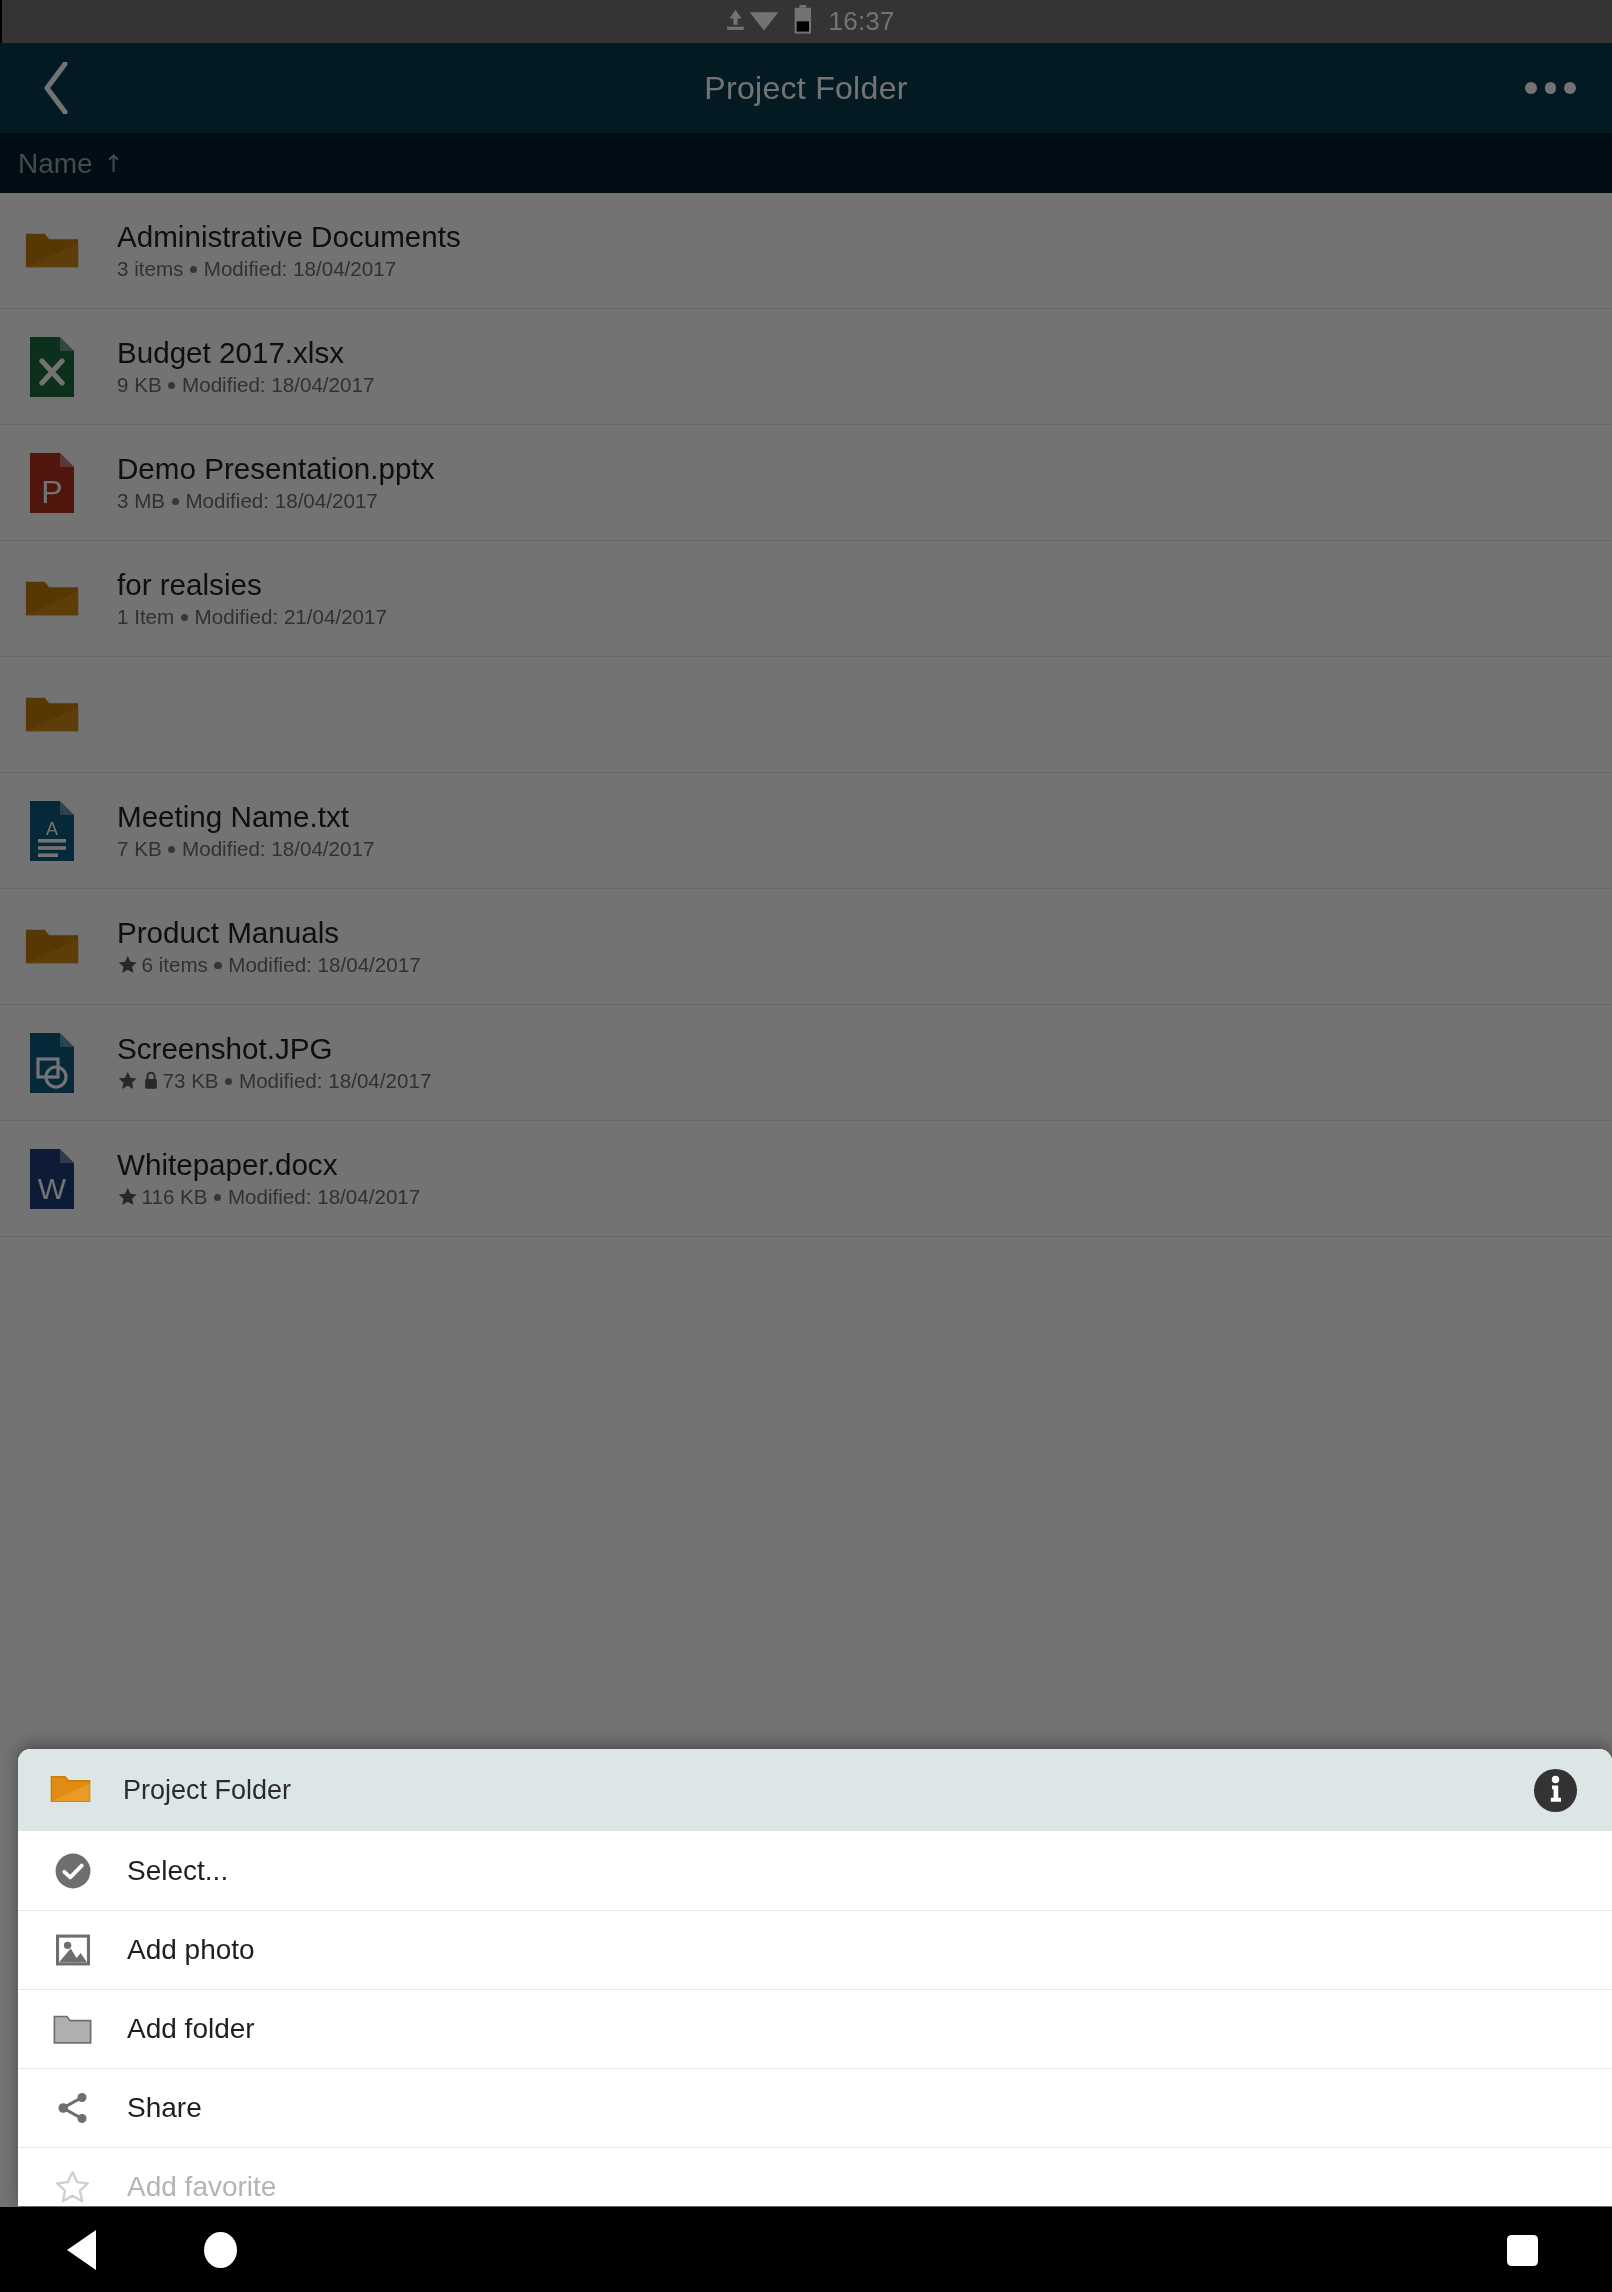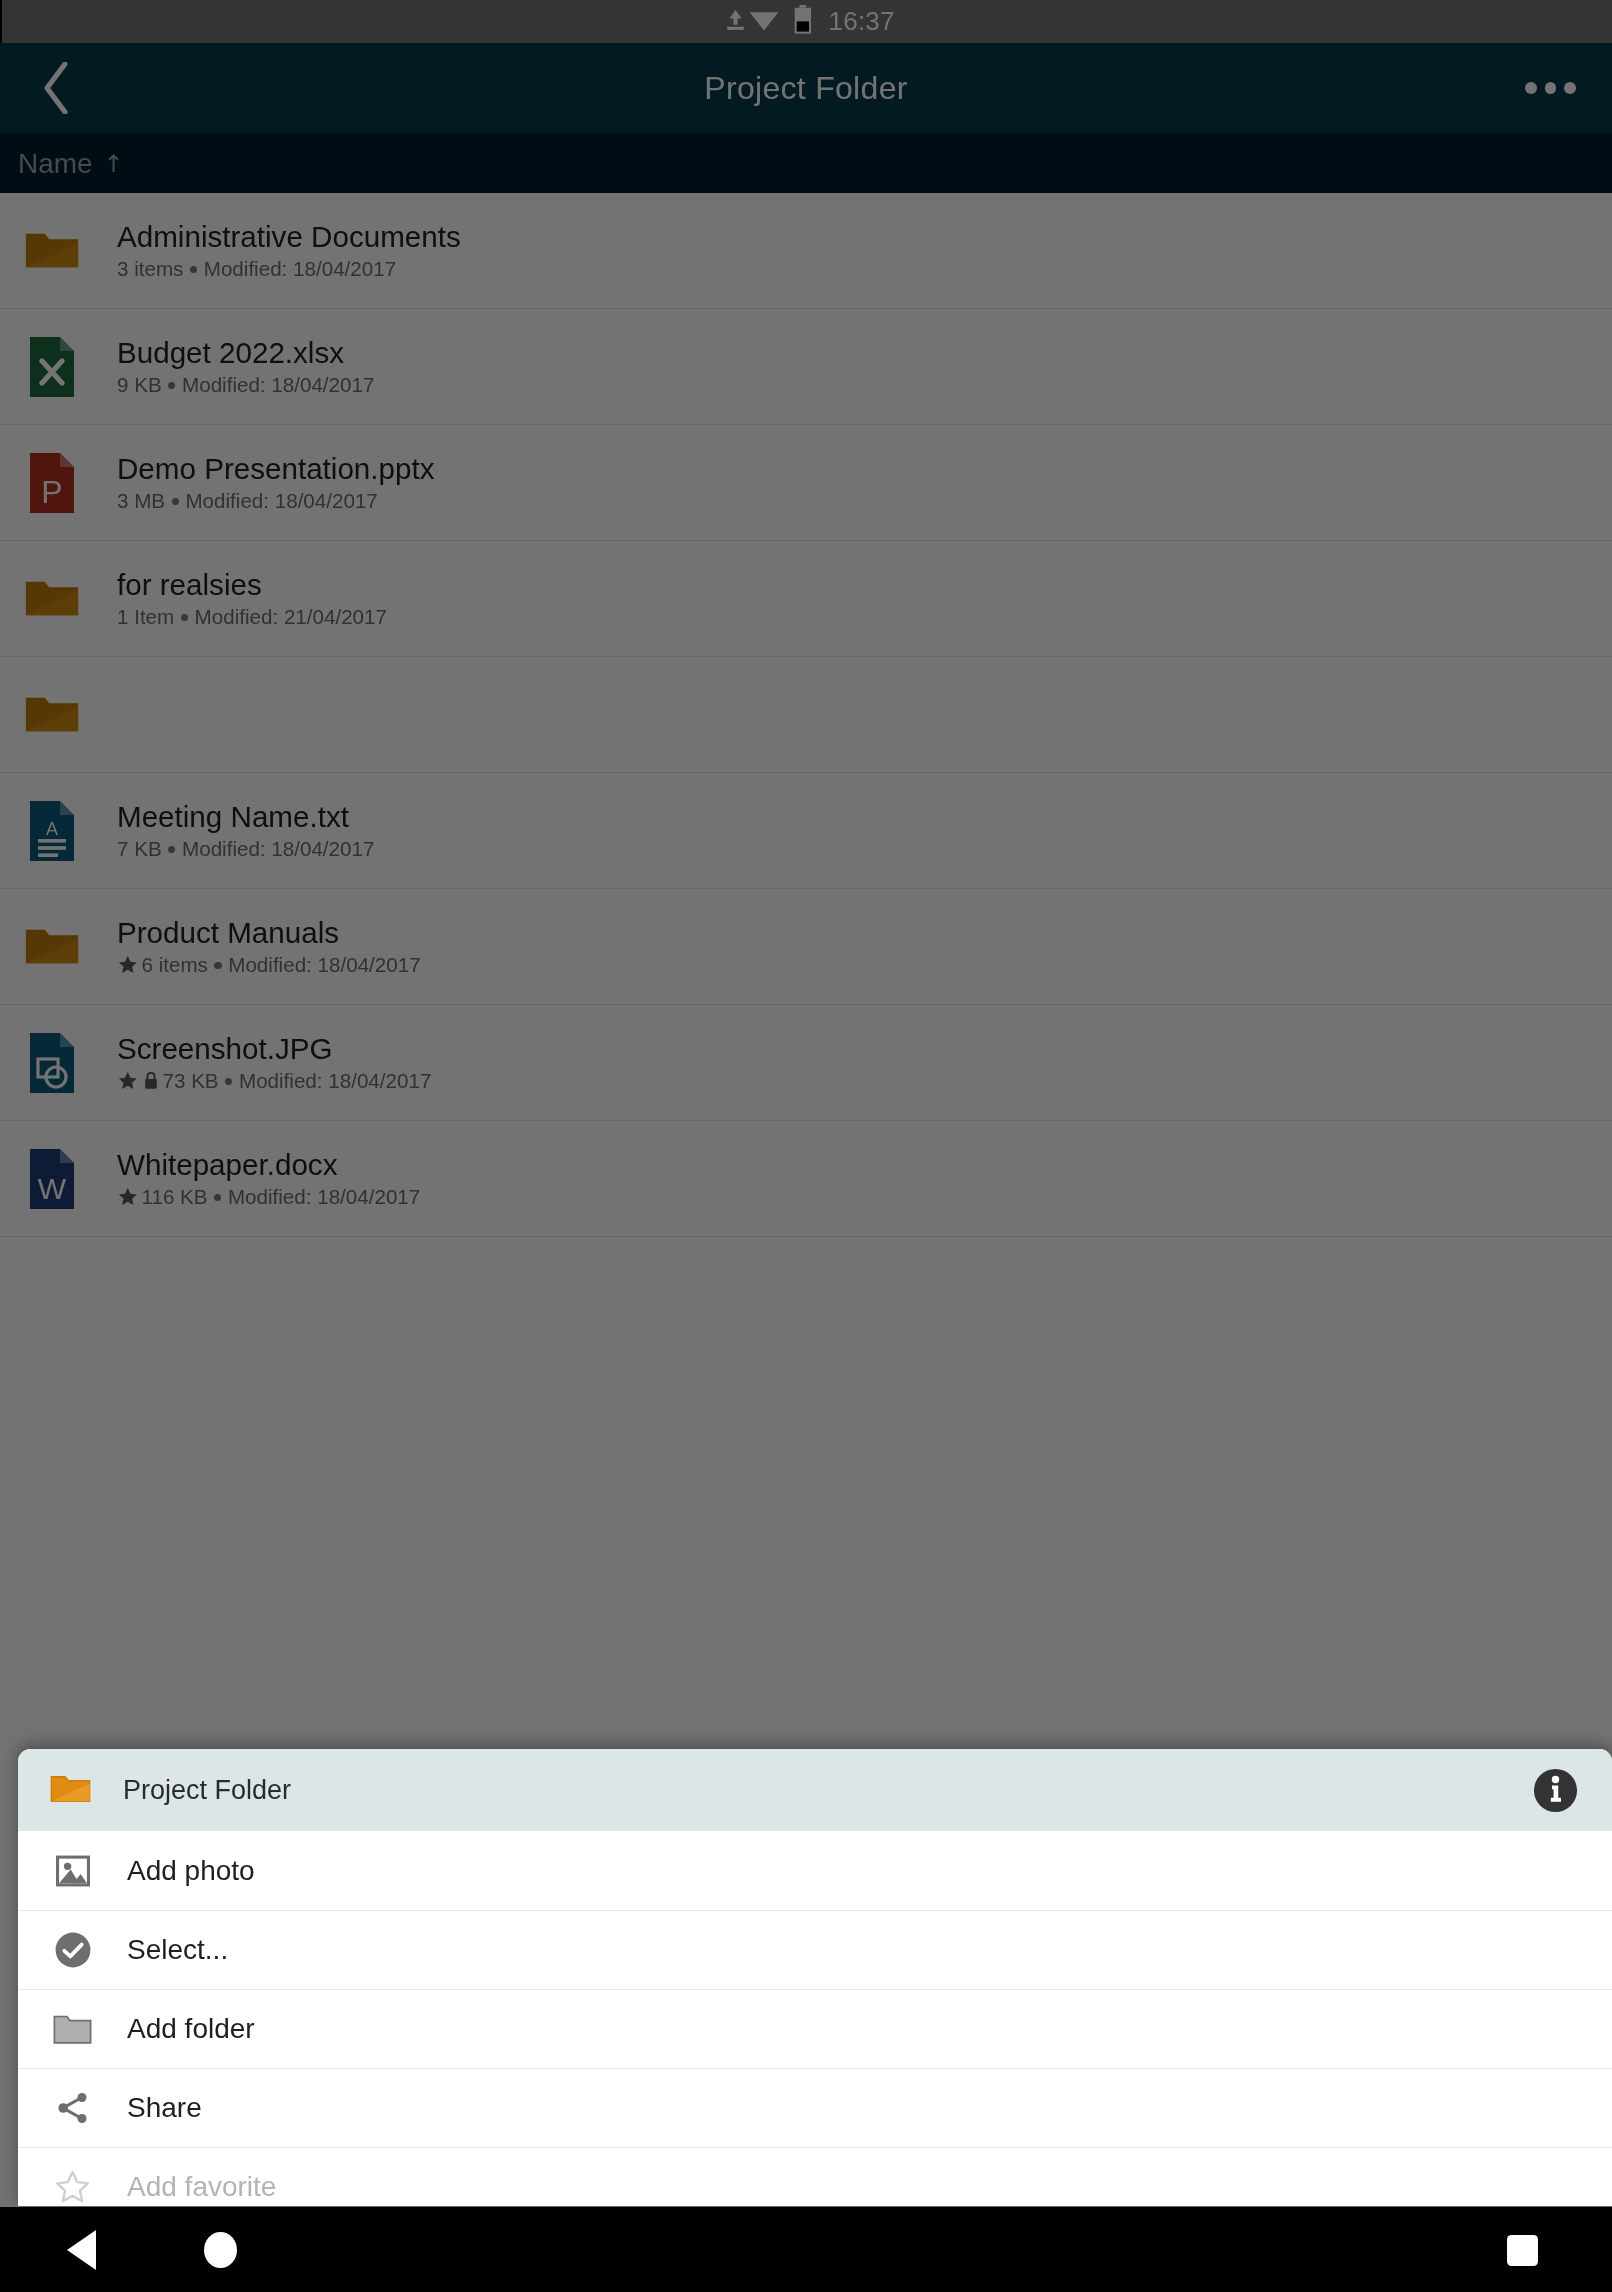--- a/index.html
+++ b/index.html
@@ -345,21 +345,21 @@
       </div>
       <div class="file-row">
         <div class="file-icon-wrap">
           <svg width="52" height="64" viewBox="0 0 26 32">
             <path d="M2 1 h15 l7 7 v23 h-22 Z" fill="#1d6b41"></path>
             <path d="M17 1 l7 7 h-7 Z" fill="#ffffff" opacity="0.35"></path>
             <path d="M8 13 L18 24 M18 13 L8 24" stroke="#ffffff" stroke-width="2.6" stroke-linecap="round"></path>
           </svg>
         </div>
         <div class="file-text">
-          <div class="file-name">Budget 2022.xlsx</div>
+          <div class="file-name">Budget 2017.xlsx</div>
           <div class="file-meta">
             <span>9 KB</span>
             <span class="bullet"></span>
             <span>Modified: 18/04/2017</span>
           </div>
         </div>
       </div>
       <div class="file-row">
         <div class="file-icon-wrap">
           <svg width="52" height="64" viewBox="0 0 26 32">
@@ -510,38 +510,38 @@
         <svg width="47" height="47" viewBox="0 0 24 24">
           <circle cx="12" cy="12" r="11" fill="#333333"></circle>
           <circle cx="12" cy="6.4" r="1.9" fill="#ffffff"></circle>
           <path d="M10.2 9.5 h3.2 v6.2 h1.4 v2 h-5.2 v-2 h1.4 v-4.3 h-0.8 Z" fill="#ffffff"></path>
         </svg>
       </span>
     </div>
     <div id="sheet-items">
         <div class="sheet-item">
           <span class="sheet-item-icon">
+            <svg width="38" height="38" viewBox="0 0 24 24">
+              <circle cx="12" cy="12" r="11" fill="#6e6e6e"></circle>
+              <polyline points="6.5,12.5 10.3,16 17.5,8.6" fill="none" stroke="#ffffff" stroke-width="2.4" stroke-linecap="round" stroke-linejoin="round"></polyline>
+            </svg>
+          </span>
+          <span class="sheet-item-label">Select...</span>
+        </div>
+        <div class="sheet-item">
+          <span class="sheet-item-icon">
             <svg width="38" height="34" viewBox="0 0 24 22">
               <rect x="1" y="1" width="22" height="20" fill="#6e6e6e"></rect>
               <rect x="3" y="3" width="18" height="16" fill="#ffffff"></rect>
               <circle cx="8.5" cy="8" r="2.4" fill="#6e6e6e"></circle>
               <path d="M3 19 L10.5 10 L16 19 Z" fill="#6e6e6e"></path>
               <path d="M12 19 L17 13 L21 19 Z" fill="#6e6e6e"></path>
             </svg>
           </span>
           <span class="sheet-item-label">Add photo</span>
-        </div>
-        <div class="sheet-item">
-          <span class="sheet-item-icon">
-            <svg width="38" height="38" viewBox="0 0 24 24">
-              <circle cx="12" cy="12" r="11" fill="#6e6e6e"></circle>
-              <polyline points="6.5,12.5 10.3,16 17.5,8.6" fill="none" stroke="#ffffff" stroke-width="2.4" stroke-linecap="round" stroke-linejoin="round"></polyline>
-            </svg>
-          </span>
-          <span class="sheet-item-label">Select...</span>
         </div>
         <div class="sheet-item">
           <span class="sheet-item-icon">
             <svg width="39" height="32" viewBox="0 0 28 22">
               <path d="M1 2 h9 l2.3 3 H27 v16 H1 Z" fill="#6e6e6e" opacity="0.55"></path>
               <path d="M1 2 h9 l2.3 3 H27 v16 H1 Z" fill="none" stroke="#6e6e6e" stroke-width="1.2"></path>
             </svg>
           </span>
           <span class="sheet-item-label">Add folder</span>
         </div>

